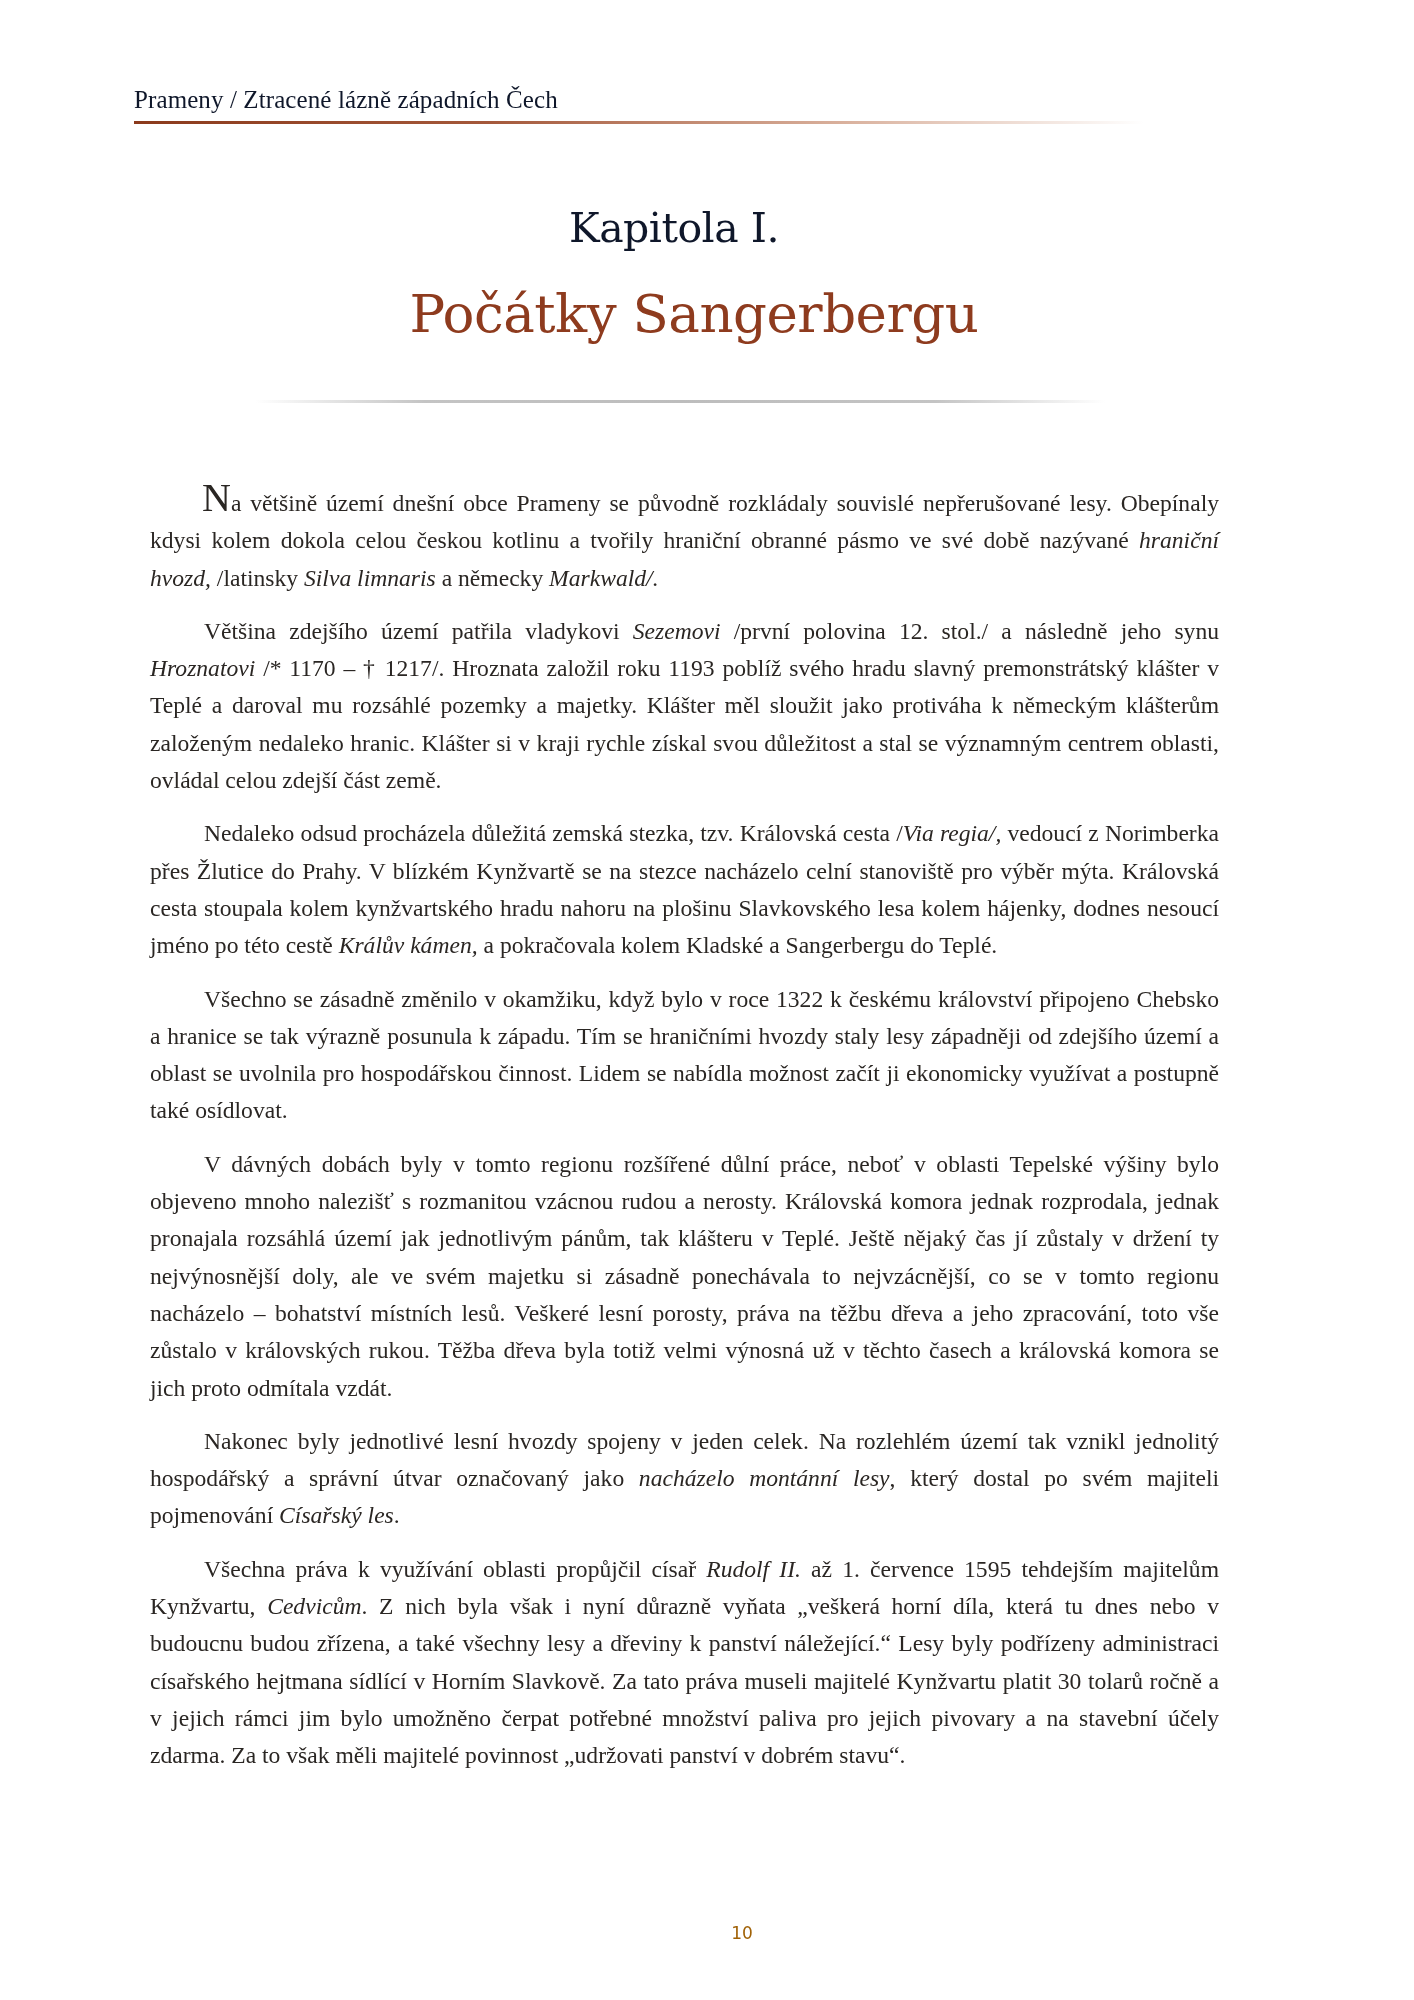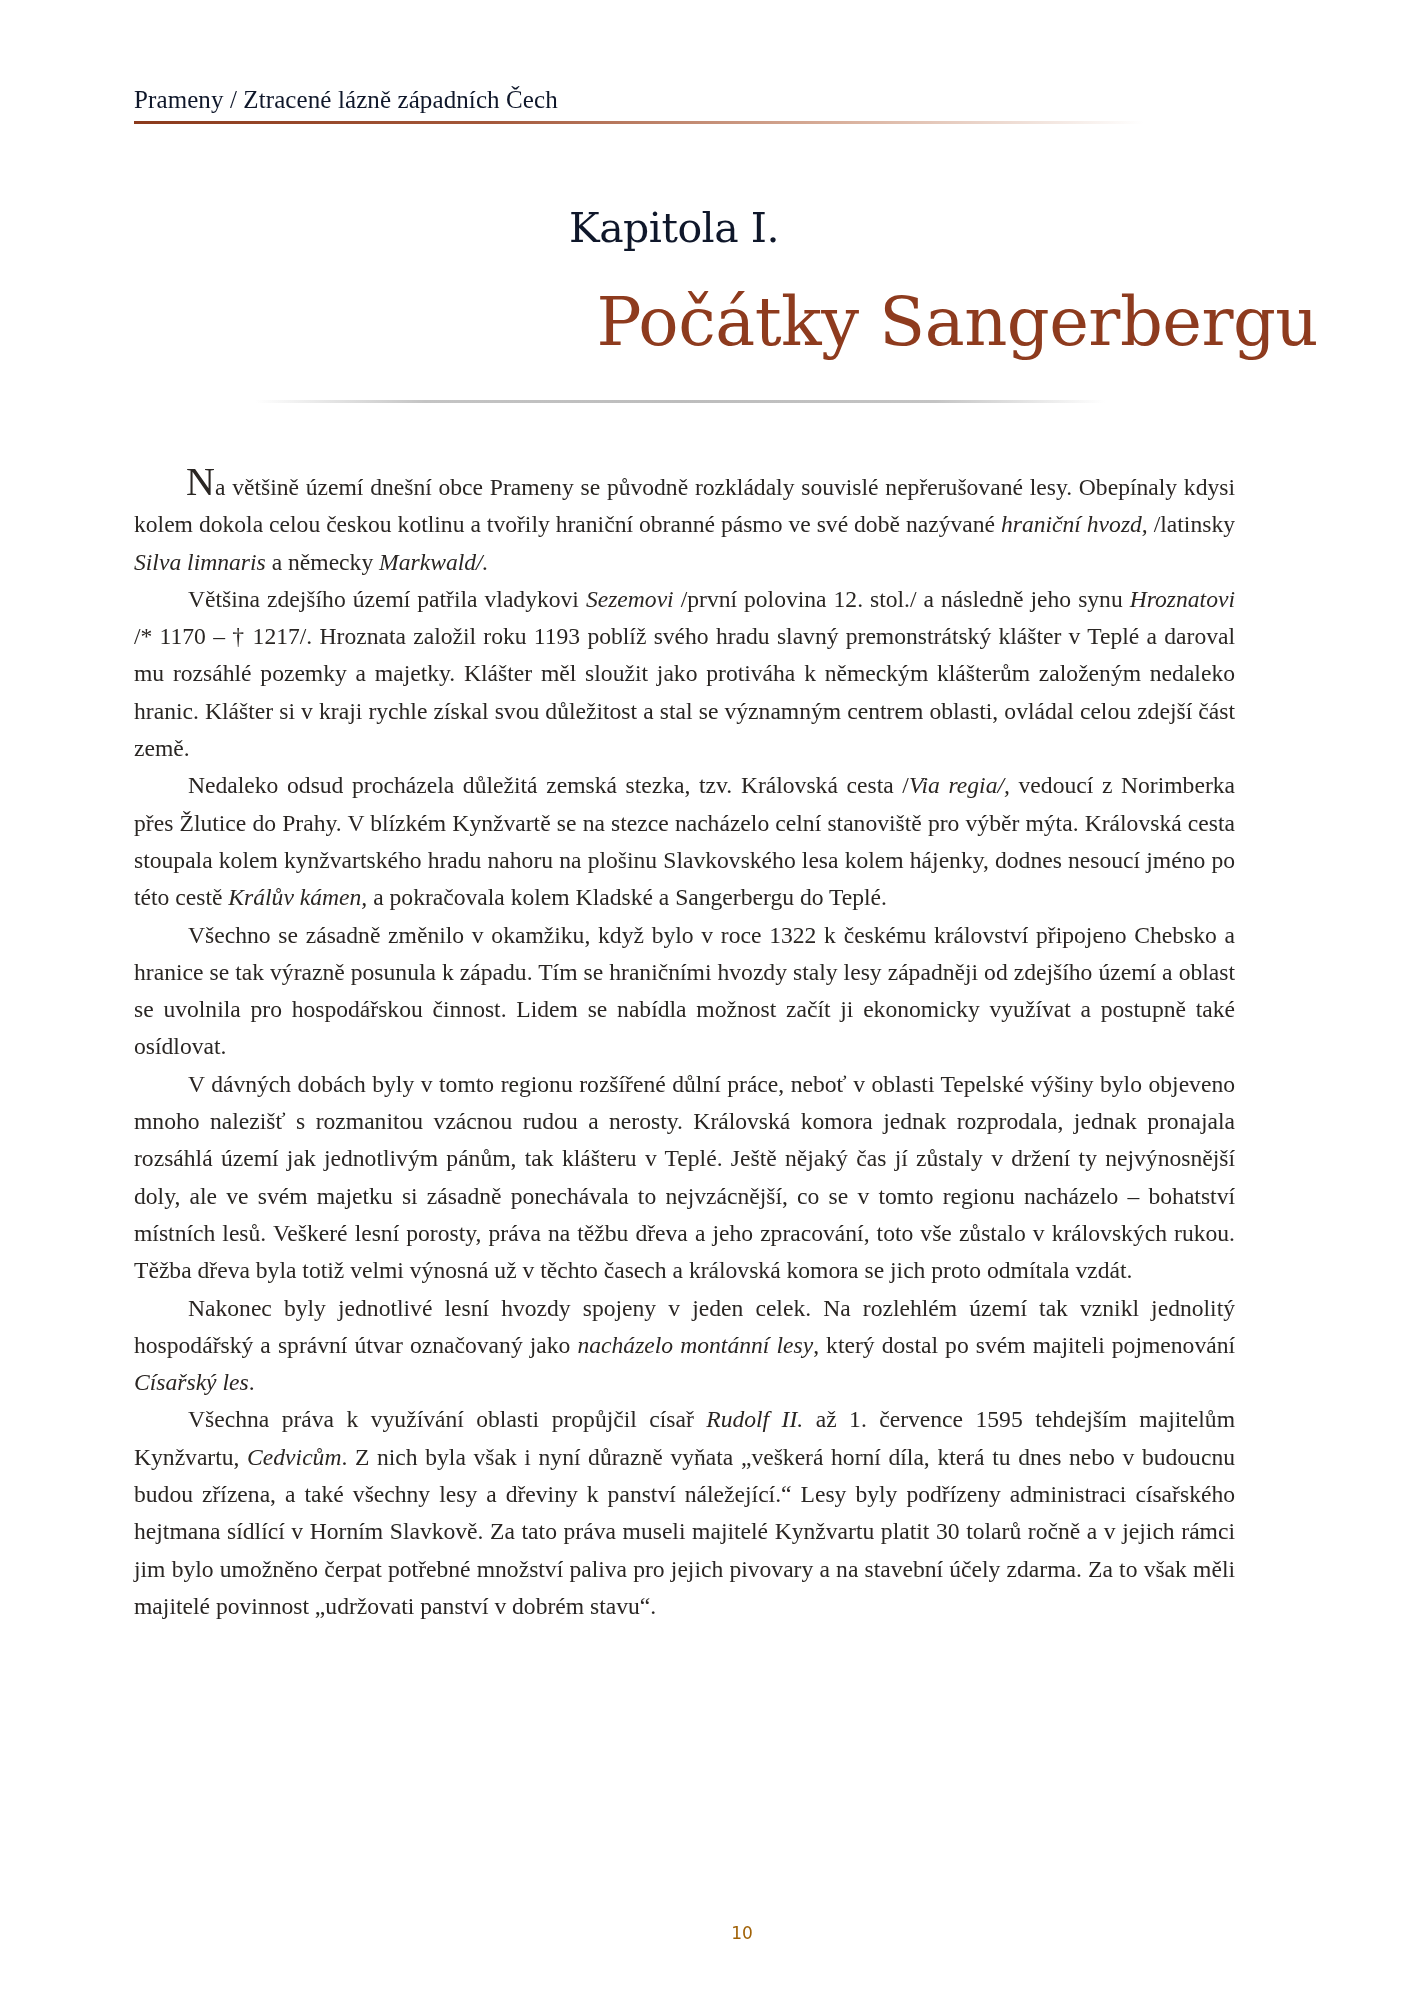--- a/index.html
+++ b/index.html
@@ -42,25 +42,25 @@
       font-family: "DejaVu Serif", "Liberation Serif", serif;
       font-size: 41px;
       color: #0f172a;
       letter-spacing: -0.5px;
     }
     .chapter-title {
       position: absolute;
       left: 0;
       width: 1318px;
       top: 283px;
-      text-align: right;
+      text-align: center;
       padding-left: 70px;
       box-sizing: border-box;
       font-family: "DejaVu Serif", "Liberation Serif", serif;
-      font-size: 67px;
+      font-size: 53px;
       color: #8e3b1e;
       letter-spacing: -0.5px;
     }
     .title-rule {
       position: absolute;
       left: 255px;
       top: 400px;
       width: 850px;
       height: 3px;
       background: linear-gradient(to right, rgba(200,200,200,0) 0%, #c4c4c4 20%, #bdbdbd 50%, #c4c4c4 80%, rgba(200,200,200,0) 100%);
@@ -68,21 +68,21 @@
     .body-text {
       position: absolute;
       left: 134px;
       top: 462px;
       width: 1101px;
       font-size: 23.6px;
       line-height: 37.3px;
       text-align: justify;
     }
     .body-text p {
-      margin: 0;
+      margin: 16px;
       text-indent: 54px;
       text-align-last: left;
     }
     .body-text p.first {
       text-indent: 52px;
     }
     .dropcap {
       font-size: 40px;
       line-height: 1;
     }

